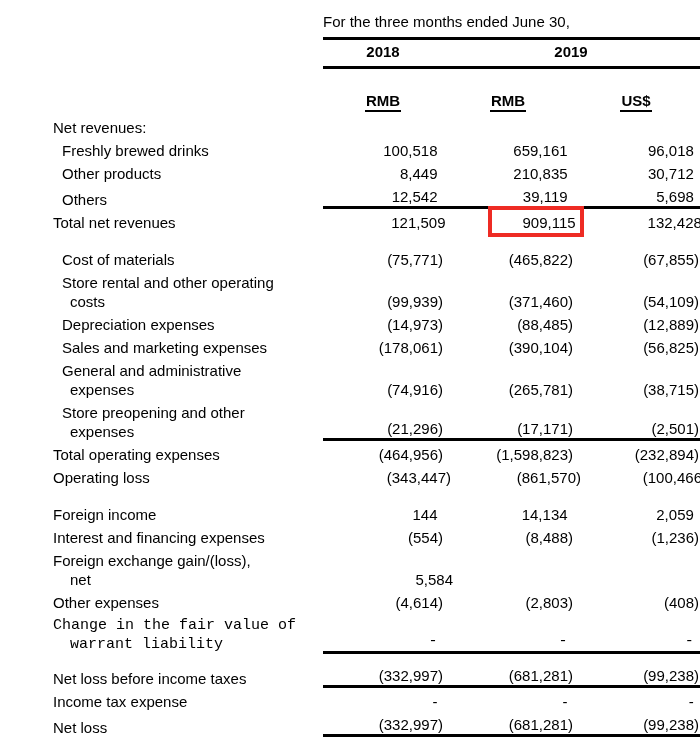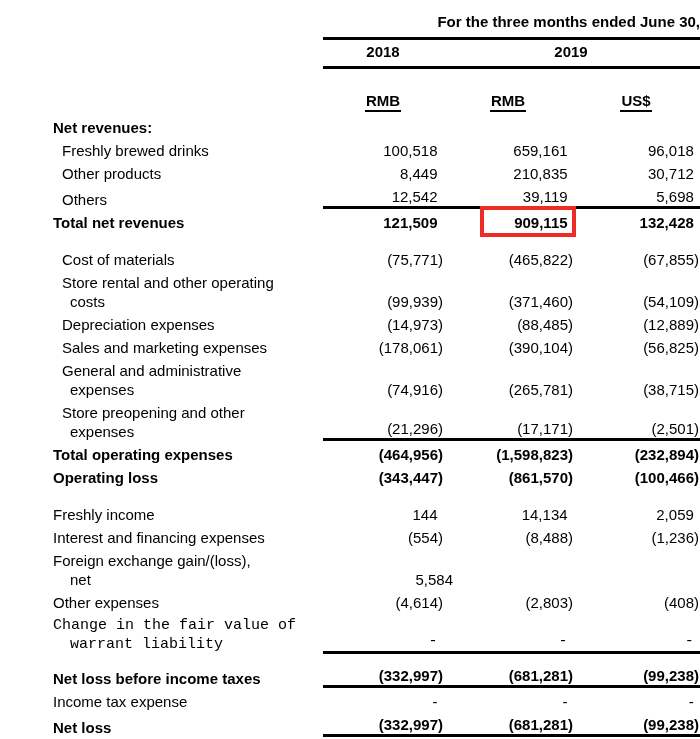--- a/index.html
+++ b/index.html
@@ -26,44 +26,44 @@
   }
   .lbl {
     flex: 0 0 253px;
     width: 253px;
     line-height: 19px;
     white-space: pre-line;
     padding-left: 17px;
     text-indent: -17px;
   }
   .row.ind .lbl { text-indent: -8px; }
-  .row.bold { font-weight: 700; }
+  .row.bold { font-weight: 400; }
 
   .nums {
     display: flex;
     width: 394px;
     line-height: 19px;
   }
   .nums.rule-b { border-bottom: 3px solid #000; }
   .cell { text-align: right; padding-right: 6px; position: relative; }
   .cell.paren { padding-right: 0; }
   .c1 { width: 120px; }
   .c2 { width: 130px; }
   .c3 { width: 126px; }
   .tail { width: 18px; }
 
-  .gap    { margin-bottom: 18px; }
+  .gap    { margin-bottom: 18px; gap: 8px; }
   .gap-sm { margin-bottom: 12px; font-family: Liberation Mono, monospace; }
 
   
   .hdr-title .nums { padding-bottom: 6px; }
   .hdr-title .title {
     width: 100%;
-    text-align: right;
-    font-weight: 700;
+    text-align: left;
+    font-weight: 400;
   }
   .hdr-years { margin-top: 2px; }
   .hdr-years .nums { padding-bottom: 5px; }
   .yc1  { width: 120px; text-align: center; font-weight: 700; }
   .yc23 { width: 256px; text-align: center; font-weight: 700; }
   .hdr-cur { margin-top: 6px; margin-bottom: 8px; }
   .cc { text-align: center; margin-top: 16px; }
   .cc span {
     font-weight: 700;
     border-bottom: 2px solid #000;
@@ -228,21 +228,21 @@
       <div class="row bold gap">
         <div class="lbl">Operating loss</div>
         <div class="nums">
           <div class="cell c1 paren">(343,447)</div>
           <div class="cell c2 paren">(861,570)</div>
           <div class="cell c3 paren">(100,466)</div>
           <div class="tail"></div>
         </div>
       </div>
       <div class="row">
-        <div class="lbl">Freshly income</div>
+        <div class="lbl">Foreign income</div>
         <div class="nums">
           <div class="cell c1">144</div>
           <div class="cell c2">14,134</div>
           <div class="cell c3">2,059</div>
           <div class="tail"></div>
         </div>
       </div>
       <div class="row">
         <div class="lbl">Interest and financing expenses</div>
         <div class="nums">

